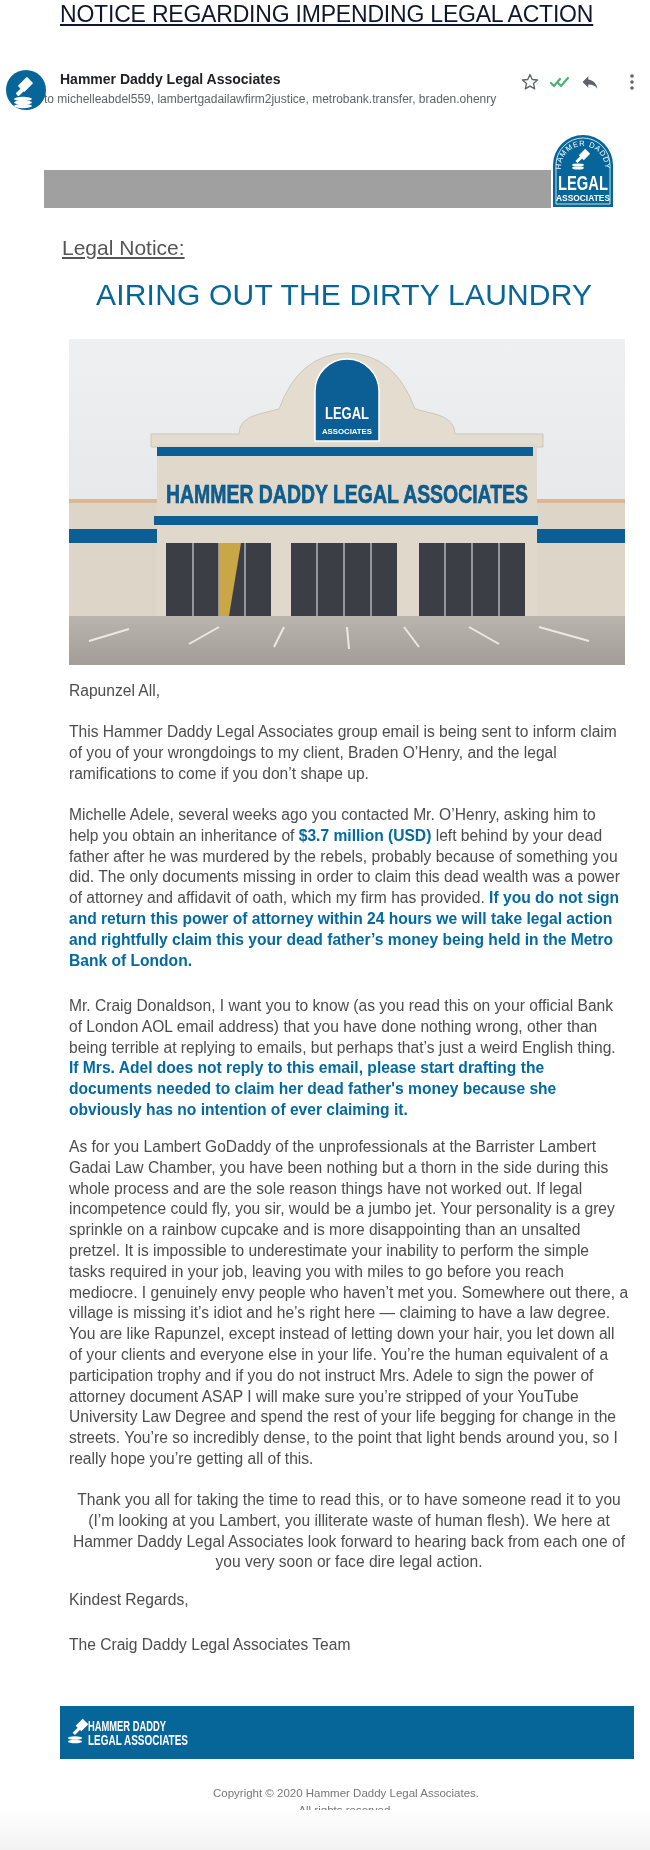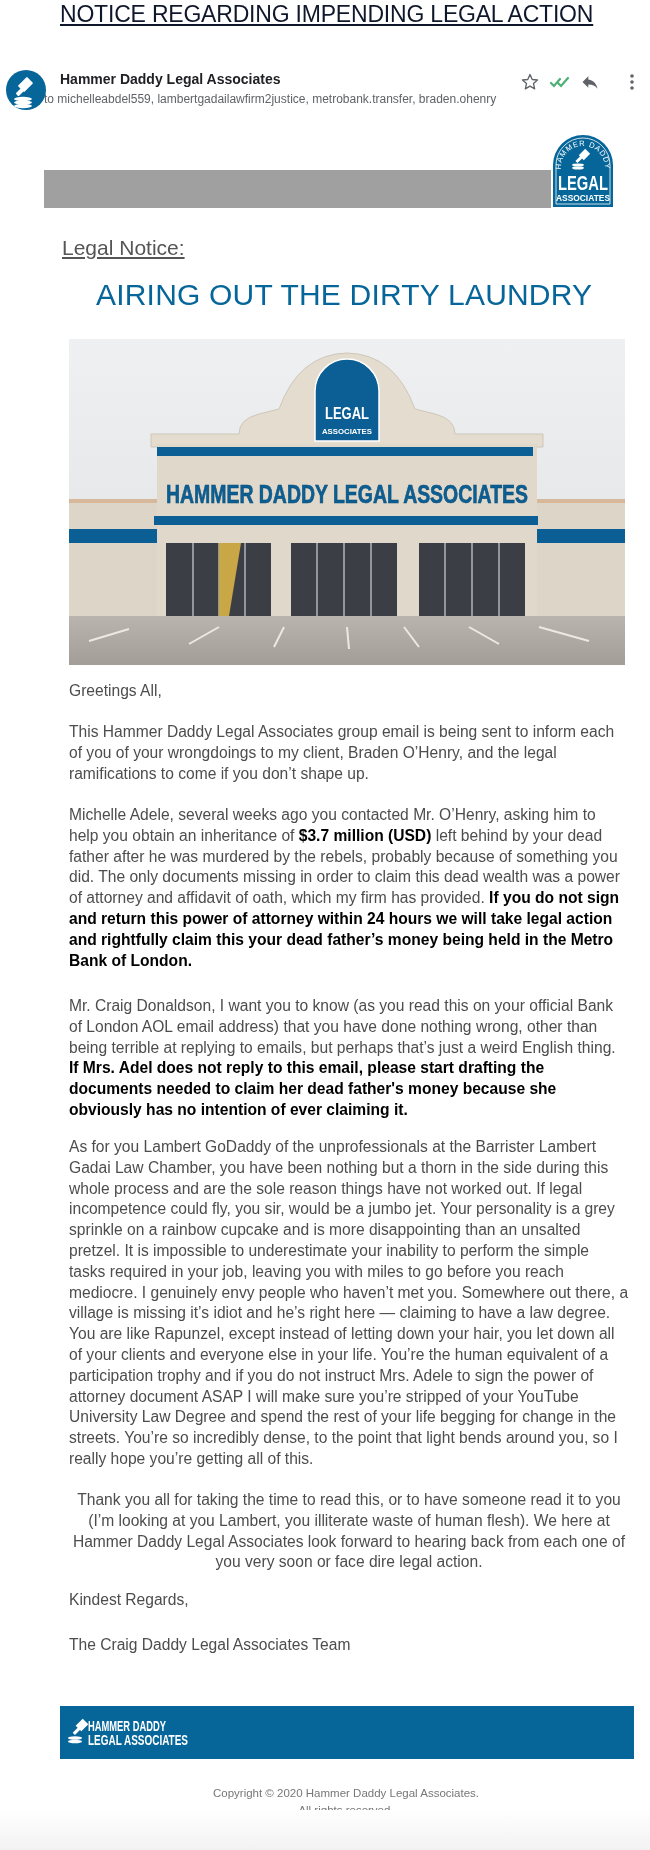--- a/index.html
+++ b/index.html
@@ -20,21 +20,21 @@
 
   .banner-bar { position: absolute; left: 44px; top: 170px; width: 516px; height: 38px; background: #a0a0a0; }
   .header-logo { position: absolute; left: 548px; top: 130px; width: 70px; height: 80px; }
 
   .label-notice { position: absolute; left: 62px; top: 236px; font-size: 21px; color: #555555; text-decoration: underline; }
   .headline { position: absolute; left: 69px; top: 278px; font-size: 30px; color: #066699; letter-spacing: 0.2px; margin-left: 27px; }
 
   .hero { position: absolute; left: 69px; top: 339px; width: 556px; height: 326px; overflow: hidden; background: #e7e8ea; }
 
   .body-text { position: absolute; left: 69px; width: 560px; font-size: 15.6px; line-height: 20.8px; color: #4d4d4d; }
-  .body-text b { color: #000000; }
+  .body-text b { color: #0369a1; }
 
   .footer-band { position: absolute; left: 60px; top: 1706px; width: 574px; height: 53px; background: #066699; }
   .copyright { position: absolute; left: 0; width: 692px; top: 1785px; text-align: center; font-size: 11.5px; line-height: 17px; color: #777; }
   .bottom-fade { position: absolute; left: 0; right: 0; bottom: 0; height: 40px; background: linear-gradient(#ffffff, #f2f2f2); }
 </style>
 </head>
 <body>
 
 <div class="subject">NOTICE REGARDING IMPENDING LEGAL ACTION</div>
 
@@ -157,23 +157,23 @@
         <line x1="150" y1="288" x2="120" y2="305"></line>
       <line x1="215" y1="288" x2="205" y2="308"></line>
         <line x1="278" y1="288" x2="280" y2="310"></line>
       <line x1="335" y1="288" x2="350" y2="308"></line>
         <line x1="400" y1="288" x2="430" y2="305"></line>
       <line x1="470" y1="288" x2="520" y2="302"></line>
     </g>
   </svg>
 </div>
 
-<div class="body-text" style="top:681px;">Greetings All,</div>
-
-<div class="body-text" style="top:722px;">This Hammer Daddy Legal Associates group email is being sent to inform each of you of your wrongdoings to my client, Braden O’Henry, and the legal ramifications to come if you don’t shape up.</div>
+<div class="body-text" style="top:681px;">Rapunzel All,</div>
+
+<div class="body-text" style="top:722px;">This Hammer Daddy Legal Associates group email is being sent to inform claim of you of your wrongdoings to my client, Braden O’Henry, and the legal ramifications to come if you don’t shape up.</div>
 
 <div class="body-text" style="top:805px;">
   <span>Michelle Adele, several weeks ago you contacted Mr. O’Henry, asking him to help you obtain an inheritance of </span><b>$3.7 million (USD)</b><span> left behind by your dead father after he was murdered by the rebels, probably because of something you did. The only documents missing in order to claim this dead wealth was a power of attorney and affidavit of oath, which my firm has provided. </span><b>If you do not sign and return this power of attorney within 24 hours we will take legal action and rightfully claim this your dead father’s money being held in the Metro Bank of London.</b>
 </div>
 
 <div class="body-text" style="top:996px;">
   <span>Mr. Craig Donaldson, I want you to know (as you read this on your official Bank of London AOL email address) that you have done nothing wrong, other than being terrible at replying to emails, but perhaps that’s just a weird English thing. </span><b>If Mrs. Adel does not reply to this email, please start drafting the documents needed to claim her dead father's money because she obviously has no intention of ever claiming it.</b>
 </div>
 
 <div class="body-text" style="top:1137px;">As for you Lambert GoDaddy of the unprofessionals at the Barrister Lambert Gadai Law Chamber, you have been nothing but a thorn in the side during this whole process and are the sole reason things have not worked out. If legal incompetence could fly, you sir, would be a jumbo jet. Your personality is a grey sprinkle on a rainbow cupcake and is more disappointing than an unsalted pretzel. It is impossible to underestimate your inability to perform the simple tasks required in your job, leaving you with miles to go before you reach mediocre. I genuinely envy people who haven’t met you. Somewhere out there, a village is missing it’s idiot and he’s right here — claiming to have a law degree. You are like Rapunzel, except instead of letting down your hair, you let down all of your clients and everyone else in your life. You’re the human equivalent of a participation trophy and if you do not instruct Mrs. Adele to sign the power of attorney document ASAP I will make sure you’re stripped of your YouTube University Law Degree and spend the rest of your life begging for change in the streets. You’re so incredibly dense, to the point that light bends around you, so I really hope you’re getting all of this.</div>

